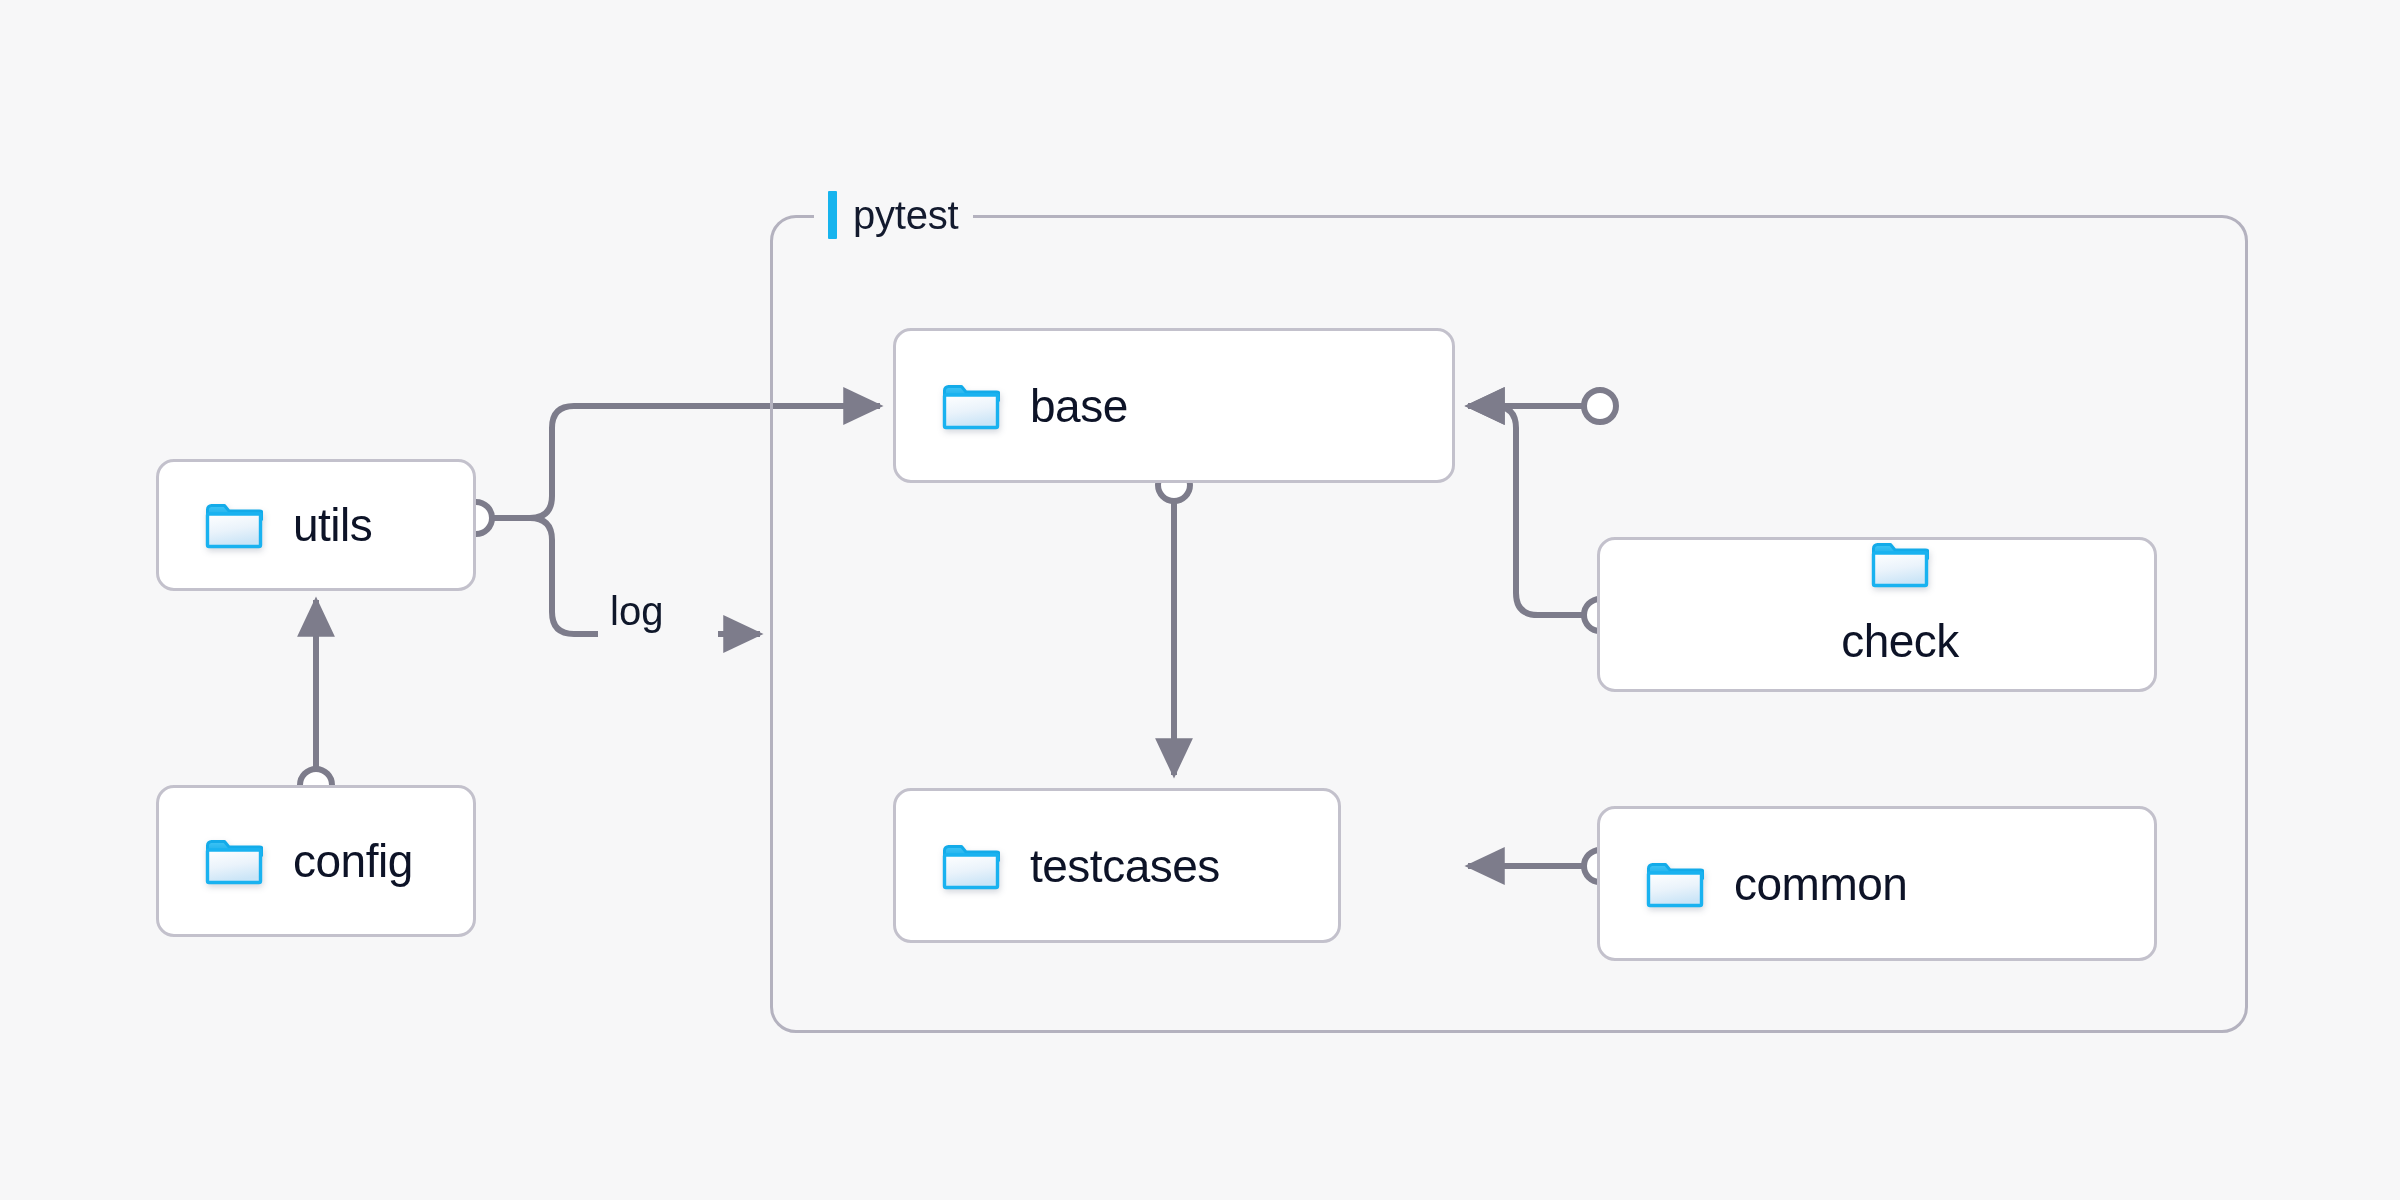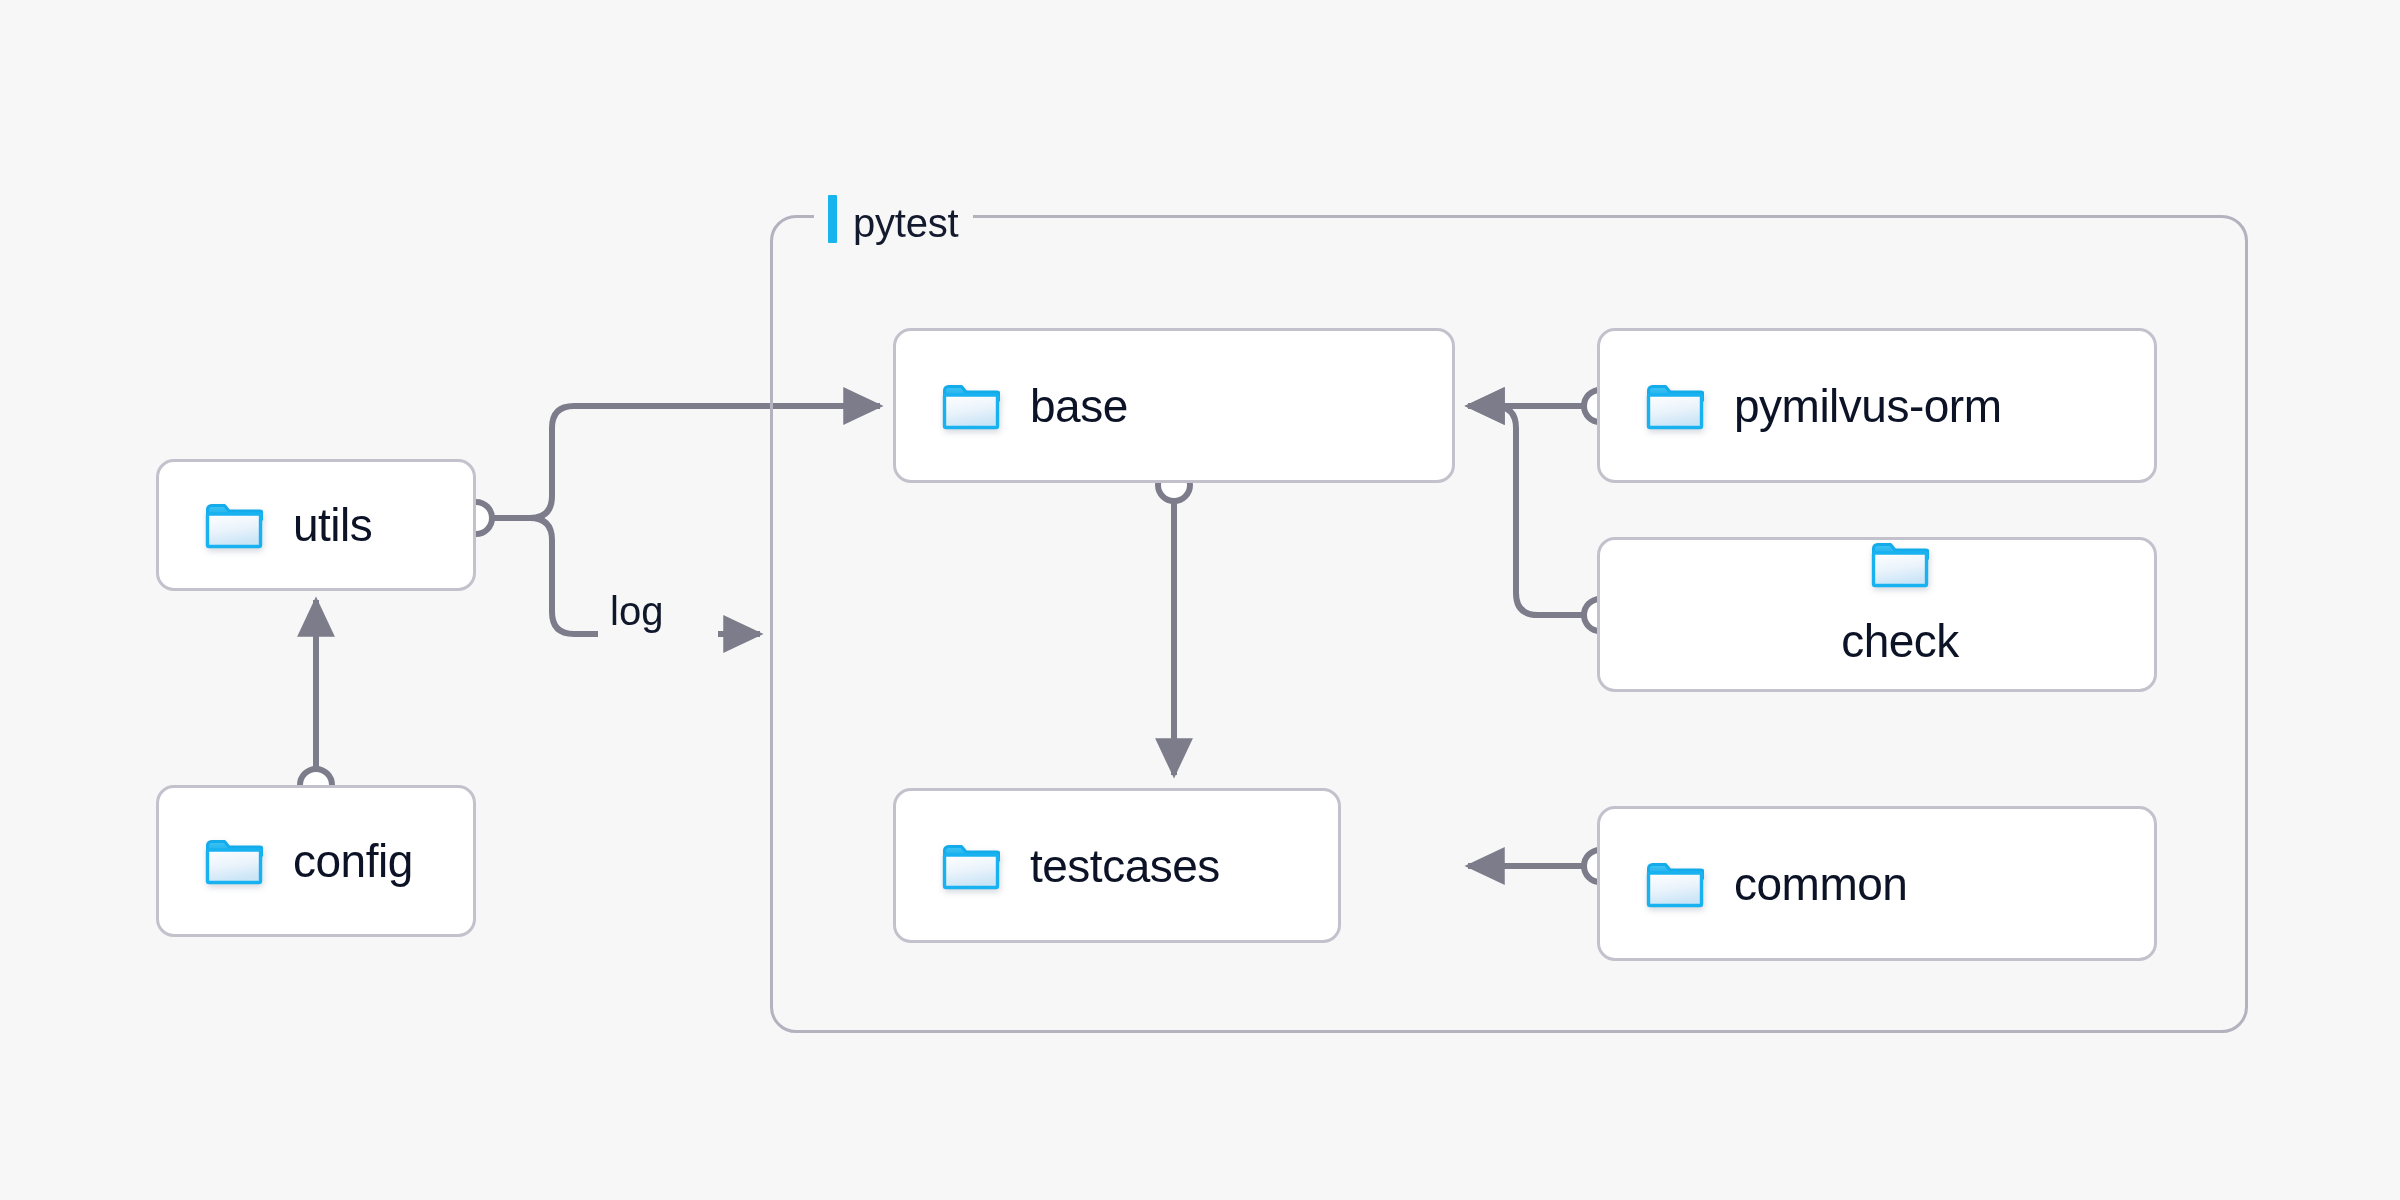--- a/index.html
+++ b/index.html
@@ -29,21 +29,21 @@
   .group {
     position: absolute;
     border: 3px solid #b4b2bf;
     border-radius: 26px;
     background: transparent;
     box-sizing: border-box;
   }
   .group-label {
     position: absolute;
     display: flex;
-    align-items: flex-end;
+    align-items: center;
     gap: 16px;
     background: #f7f7f8;
     padding: 0 14px;
     height: 56px;
     box-sizing: border-box;
   }
   .group-label-bar {
     width: 9px;
     height: 48px;
     background: #17b4ee;
@@ -189,29 +189,20 @@
   <div class="node" id="node-testcases" style="left: 893px; top: 788px; width: 448px; height: 155px;">
     <span class="folder-icon">
       <svg viewBox="0 0 58 48" width="58" height="48">
         <path d="M2.5 8.5 a4 4 0 0 1 4-4 h13 l4.5 5.5 h30.5 a4 4 0 0 1 4 4 v4 h-56 z" fill="url(#folder-tab-grad)" stroke="#13abe9" stroke-width="3" stroke-linejoin="round"></path>
         <rect x="2.5" y="13" width="53" height="32.5" rx="1.5" fill="url(#folder-body-grad)" stroke="#19b2f0" stroke-width="3.4"></rect>
       </svg>
     </span>
     <span class="node-label">testcases</span>
   </div>
 
-  <div class="node" id="node-pymilvus-orm" style="left: 1597px; top: 328px; width: 560px; height: 155px;">
-    <span class="folder-icon">
-      <svg viewBox="0 0 58 48" width="58" height="48">
-        <path d="M2.5 8.5 a4 4 0 0 1 4-4 h13 l4.5 5.5 h30.5 a4 4 0 0 1 4 4 v4 h-56 z" fill="url(#folder-tab-grad)" stroke="#13abe9" stroke-width="3" stroke-linejoin="round"></path>
-        <rect x="2.5" y="13" width="53" height="32.5" rx="1.5" fill="url(#folder-body-grad)" stroke="#19b2f0" stroke-width="3.4"></rect>
-      </svg>
-    </span>
-    <span class="node-label">pymilvus-orm</span>
-  </div>
 
   <div class="node" id="node-check" style="left: 1597px; top: 537px; width: 560px; height: 155px; flex-direction: column;">
     <span class="folder-icon">
       <svg viewBox="0 0 58 48" width="58" height="48">
         <path d="M2.5 8.5 a4 4 0 0 1 4-4 h13 l4.5 5.5 h30.5 a4 4 0 0 1 4 4 v4 h-56 z" fill="url(#folder-tab-grad)" stroke="#13abe9" stroke-width="3" stroke-linejoin="round"></path>
         <rect x="2.5" y="13" width="53" height="32.5" rx="1.5" fill="url(#folder-body-grad)" stroke="#19b2f0" stroke-width="3.4"></rect>
       </svg>
     </span>
     <span class="node-label">check</span>
   </div>

